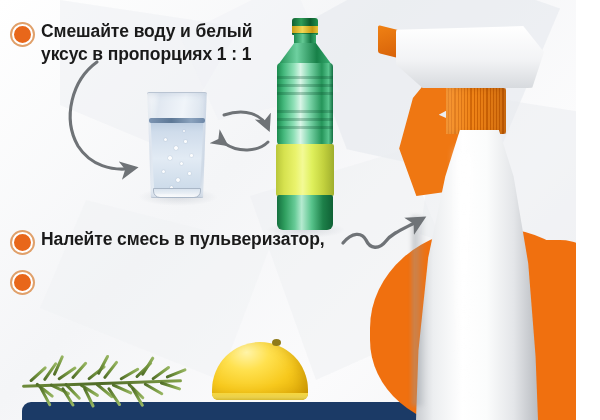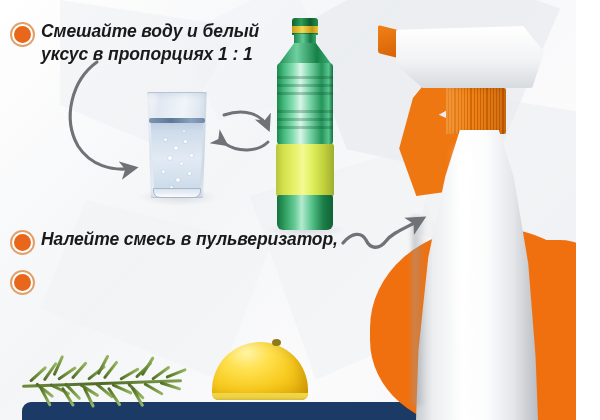--- a/index.html
+++ b/index.html
@@ -7,21 +7,20 @@
     padding: 0;
     background: #ffffff;
   }
   #canvas {
     position: relative;
     width: 576px;
     height: 420px;
     overflow: hidden;
     font-family: "Liberation Sans", sans-serif;
     background: #f9a8d4;
-    font-style: italic;
   }
 
   
   .bg-base {
     position: absolute;
     inset: 0;
     background:
       linear-gradient(135deg, #ffffff 0%, #f4f5f7 40%, #fbfbfc 70%, #f2f3f5 100%);
   }
   .facet {

